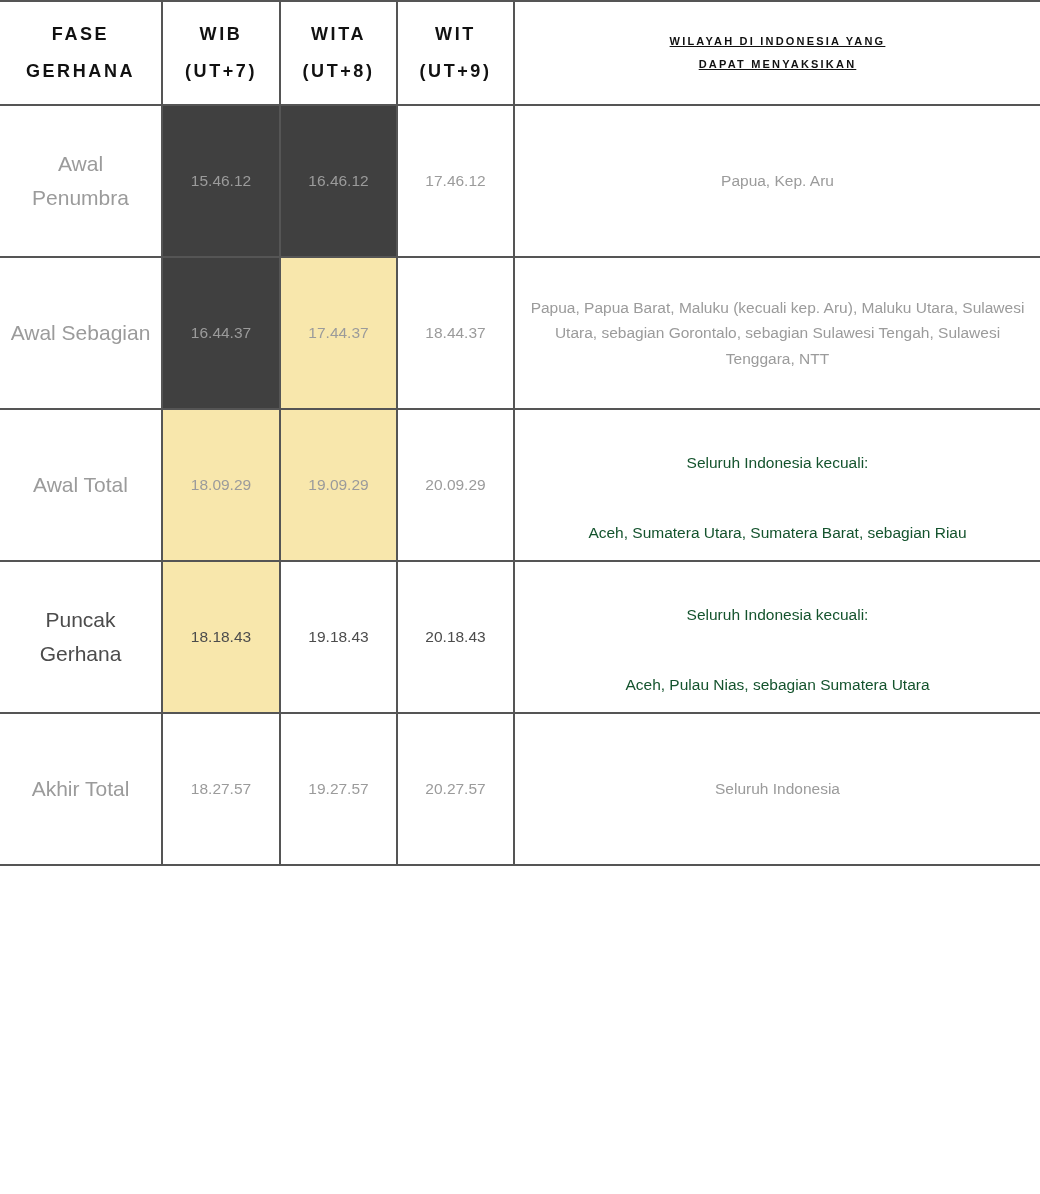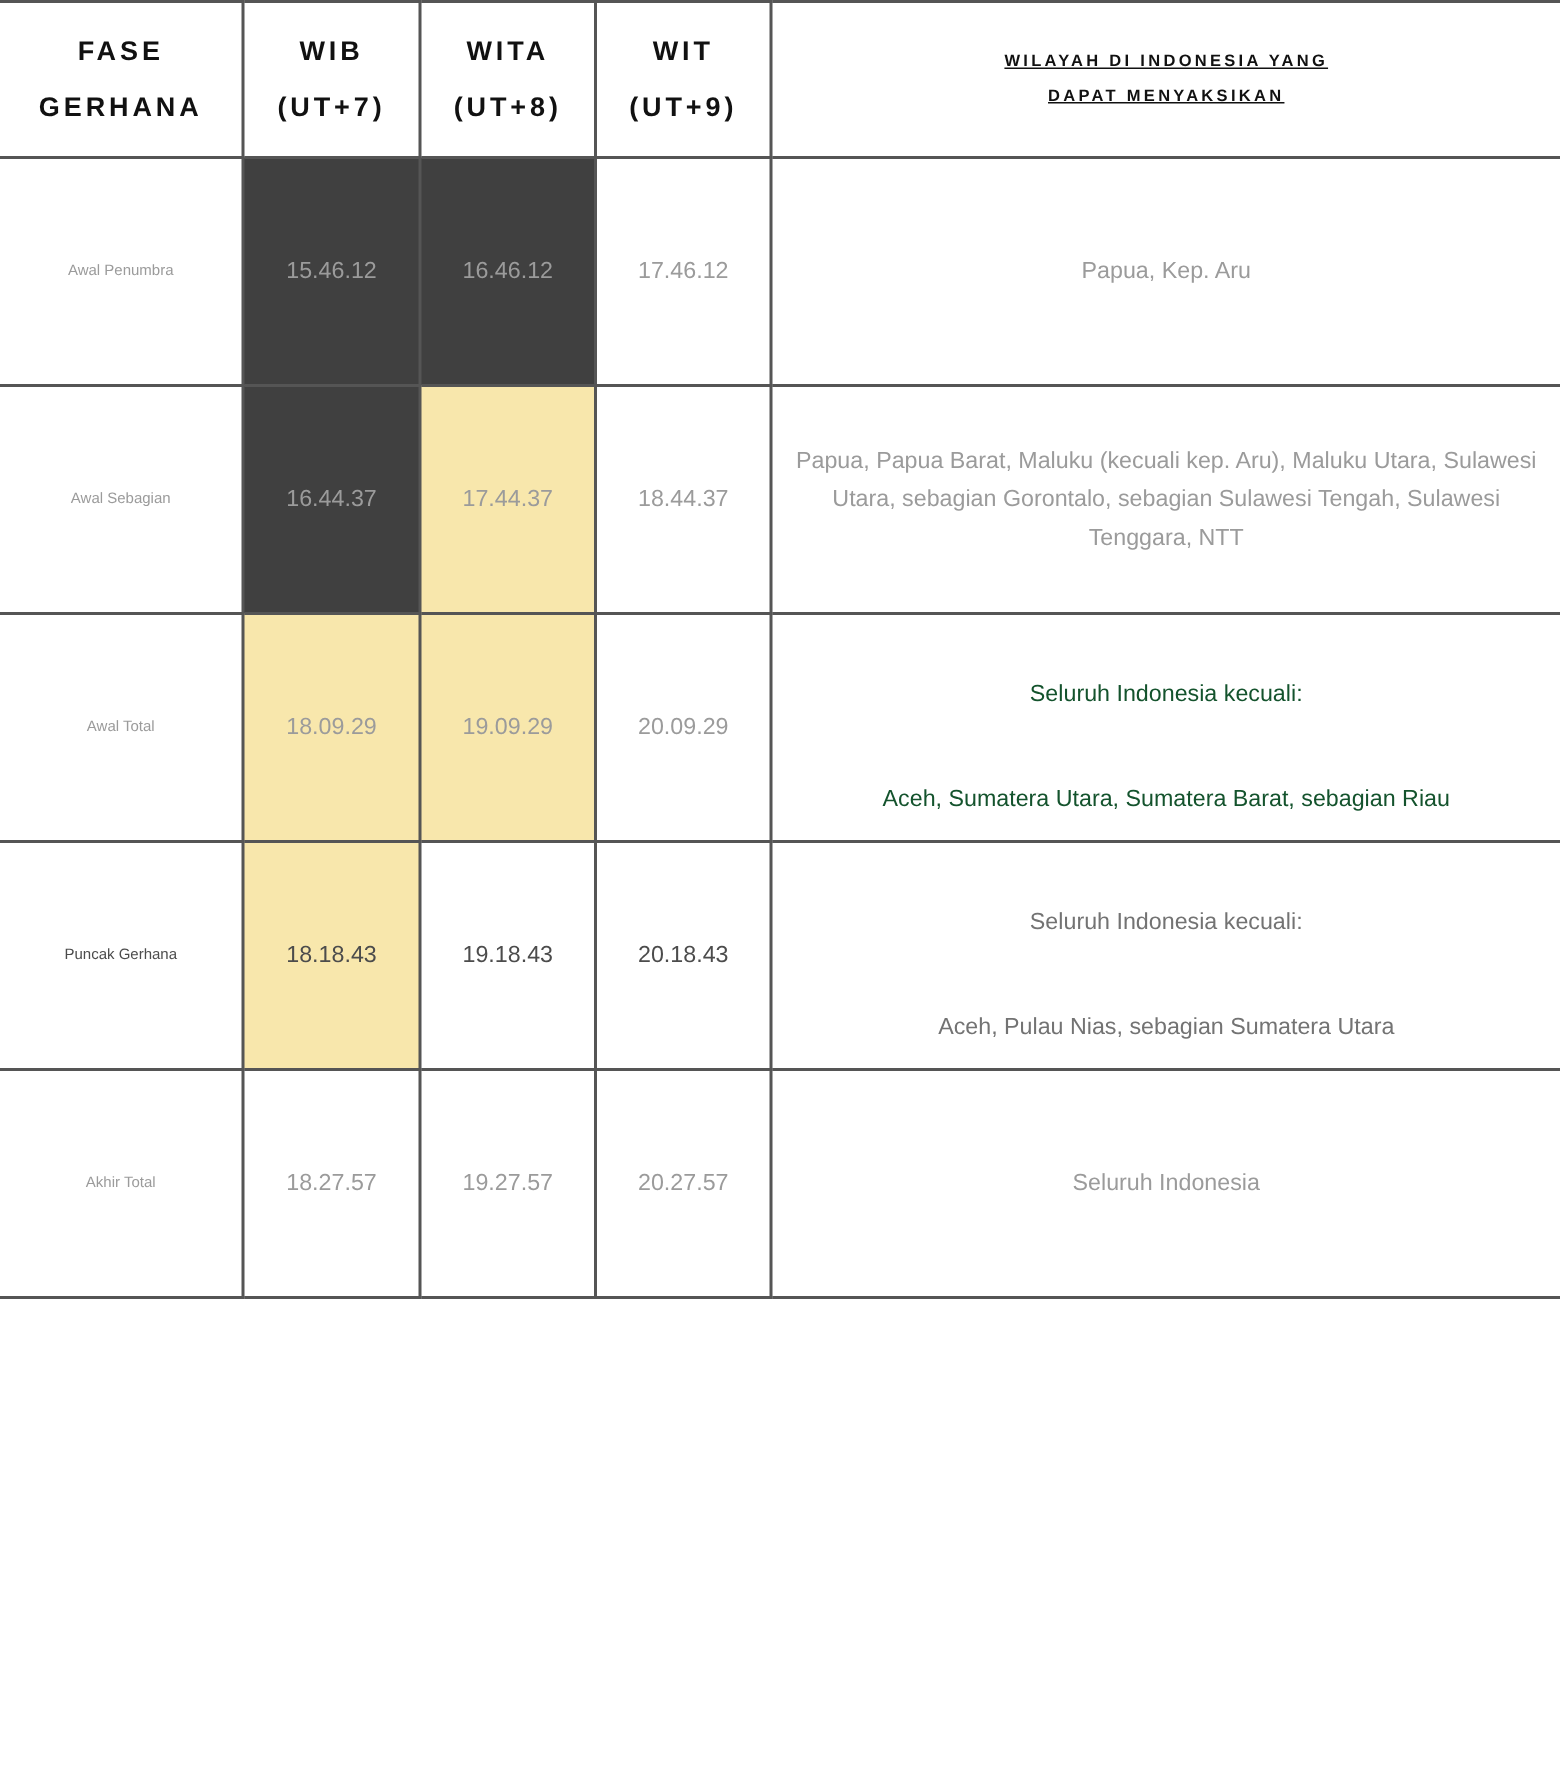--- a/index.html
+++ b/index.html
@@ -60,29 +60,29 @@
     vertical-align: middle;
     text-align: center;
     color: #9b9b9b;
     font-size: 15.5px;
     line-height: 1.62;
     font-weight: normal;
     white-space: pre-line;
   }
   .eclipse-table tbody td.last-col { border-right: none; border-radius: 11px; }
 
-  .eclipse-table tbody td.phase-cell { font-size: 10px; }
+  .eclipse-table tbody td.phase-cell { font-size: 21px; }
 
   
   td.hl-dark  { background: #404040; }
   td.hl-light { background: #F8E7AC; }
 
   
   tr.row-peak td { color: #4c4c4c; }
-  tr.row-peak td.area-cell { color: #737373; }
+  tr.row-peak td.area-cell { color: #14532d; }
 
   
   tr.row-awal-total td.area-cell { color: #14532d; }
   .area-gap { display: block; height: 20px; }
 </style>
 </head>
 <body>
 
 <table class="eclipse-table">
   <colgroup>

